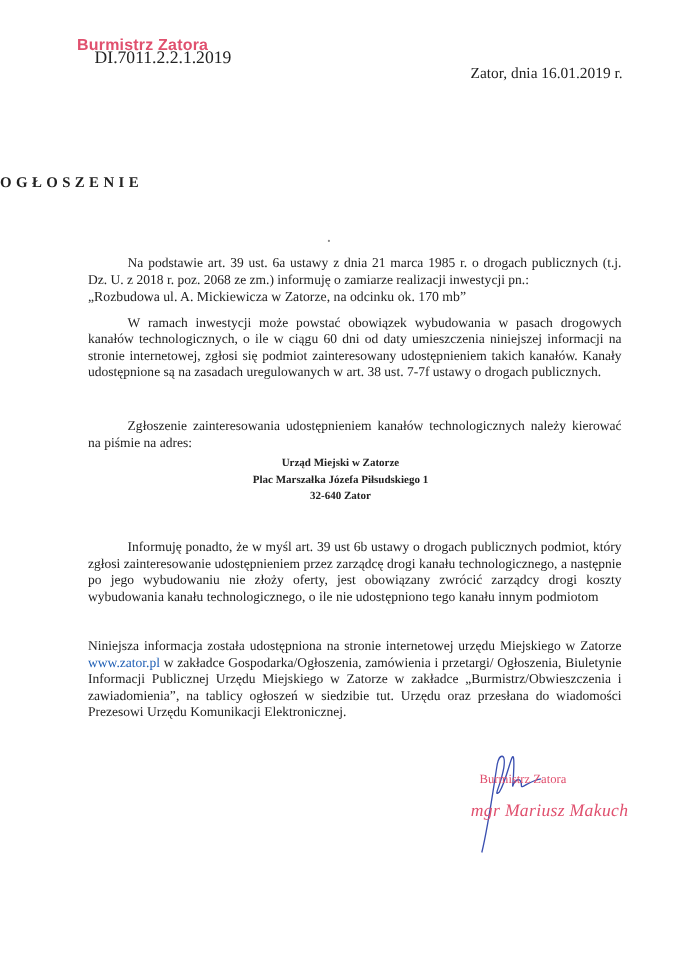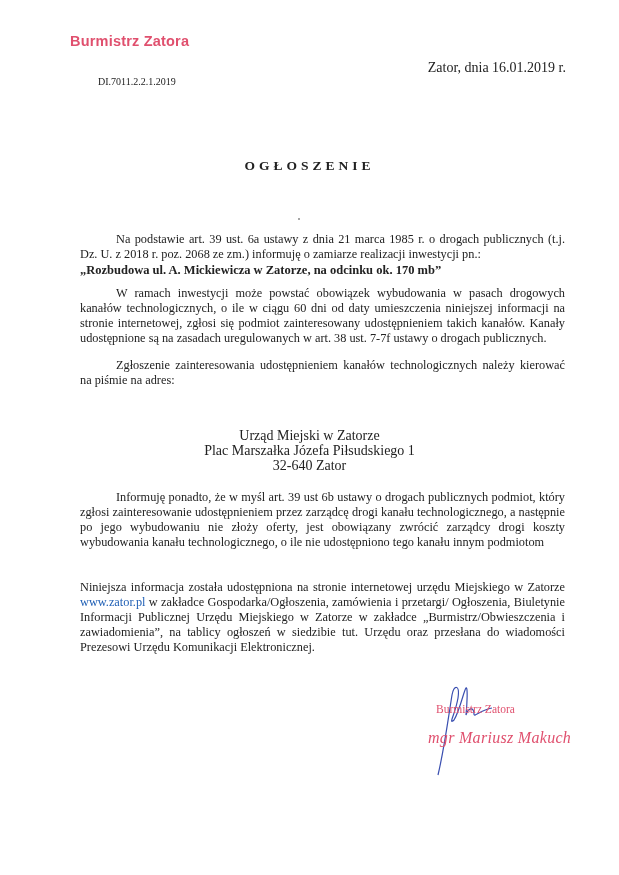--- a/index.html
+++ b/index.html
@@ -1,28 +1,28 @@
 <!DOCTYPE html>
 <html><head>
 <meta charset="utf-8">
 <style>
   html, body { margin: 0; padding: 0; background: #ffffff; }
   body { width: 619px; height: 875px; position: relative; overflow: hidden;
          font-family: "Liberation Serif", serif; color: #222; }
   .abs { position: absolute; }
   .stamp-top { left: 70px; top: 33px; color: #e0506e; font-family: "Liberation Sans", sans-serif;
                font-size: 14.5px; font-weight: bold; letter-spacing: 0.2px; }
-  .ref { left: 86px; top: 76px; font-size: 10px; margin-left: 12px; }
+  .ref { left: 86px; top: 44px; font-size: 16px; }
   .date { right: 53px; top: 60px; font-size: 14px; }
-  .title { left: 0; width: 619px; top: 158px; text-align: center; font-weight: bold;
+  .title { left: 0; width: 619px; top: 158px; font-weight: bold;
            font-size: 13.5px; letter-spacing: 4px; }
   .para { left: 80px; width: 485px; font-size: 12.3px; line-height: 15px; text-align: justify; }
   .para .indent { display: inline-block; width: 36px; }
-  .project { left: 80px; top: 263px; font-weight: bold; font-size: 12.5px; }
-  .addr { left: 0; width: 619px; text-align: center; font-weight: normal; font-size: 14px; line-height: 15px; top: 428px; }
+  .project { left: 80px; top: 263px; font-weight: normal; font-size: 12.5px; }
+  .addr { left: 0; width: 619px; text-align: center; font-weight: bold; font-size: 10px; line-height: 15px; top: 414px; }
   .link { color: #1f5fb5; cursor: pointer; }
   .sig-stamp { left: 436px; top: 703px; color: #e0506e; font-size: 11.5px; }
   .sig-name { left: 428px; top: 729px; color: #e0506e; font-size: 16px; font-style: italic; letter-spacing: 0.3px; }
   .sig-svg { left: 430px; top: 680px; }
   .dot { left: 298px; top: 218px; width: 2px; height: 2px; background: #888; border-radius: 50%; }
 </style>
 </head>
 <body>
 
 <div class="abs stamp-top">Burmistrz Zatora</div>
@@ -32,21 +32,21 @@
 <div class="abs title">OGŁOSZENIE</div>
 
 <div class="abs dot"></div>
 
 <div class="abs para" style="top:232px;"><span class="indent"></span><span>Na podstawie art. 39 ust. 6a ustawy z dnia 21 marca 1985 r. o drogach publicznych (t.j. Dz. U. z 2018 r. poz. 2068 ze zm.) informuję o zamiarze realizacji inwestycji pn.:</span></div>
 
 <div class="abs project">„Rozbudowa ul. A. Mickiewicza w Zatorze, na odcinku ok. 170 mb”</div>
 
 <div class="abs para" style="top:286px;"><span class="indent"></span><span>W ramach inwestycji może powstać obowiązek wybudowania w pasach drogowych kanałów technologicznych, o ile w ciągu 60 dni od daty umieszczenia niniejszej informacji na stronie internetowej, zgłosi się podmiot zainteresowany udostępnieniem takich kanałów. Kanały udostępnione są na zasadach uregulowanych w art. 38 ust. 7-7f ustawy o drogach publicznych.</span></div>
 
-<div class="abs para" style="top:358px;"><span class="indent"></span><span>Zgłoszenie zainteresowania udostępnieniem kanałów technologicznych należy kierować na piśmie na adres:</span></div>
+<div class="abs para" style="top:380px;"><span class="indent"></span><span>Zgłoszenie zainteresowania udostępnieniem kanałów technologicznych należy kierować na piśmie na adres:</span></div>
 
 <div class="abs addr">
   <div>Urząd Miejski w Zatorze</div>
   <div>Plac Marszałka Józefa Piłsudskiego 1</div>
   <div>32-640 Zator</div>
 </div>
 
 <div class="abs para" style="top:490px;"><span class="indent"></span><span>Informuję ponadto, że w myśl art. 39 ust 6b ustawy o drogach publicznych podmiot, który zgłosi zainteresowanie udostępnieniem przez zarządcę drogi kanału technologicznego, a następnie po jego wybudowaniu nie złoży oferty, jest obowiązany zwrócić zarządcy drogi koszty wybudowania kanału technologicznego, o ile nie udostępniono tego kanału innym podmiotom</span></div>
 
 <div class="abs para" style="top:580px;"><span>Niniejsza informacja została udostępniona na stronie internetowej urzędu Miejskiego w Zatorze </span><span class="link">www.zator.pl</span><span> w zakładce Gospodarka/Ogłoszenia, zamówienia i przetargi/ Ogłoszenia, Biuletynie Informacji Publicznej Urzędu Miejskiego w Zatorze w zakładce „Burmistrz/Obwieszczenia i zawiadomienia”, na tablicy ogłoszeń w siedzibie tut. Urzędu oraz przesłana do wiadomości Prezesowi Urzędu Komunikacji Elektronicznej.</span></div>

